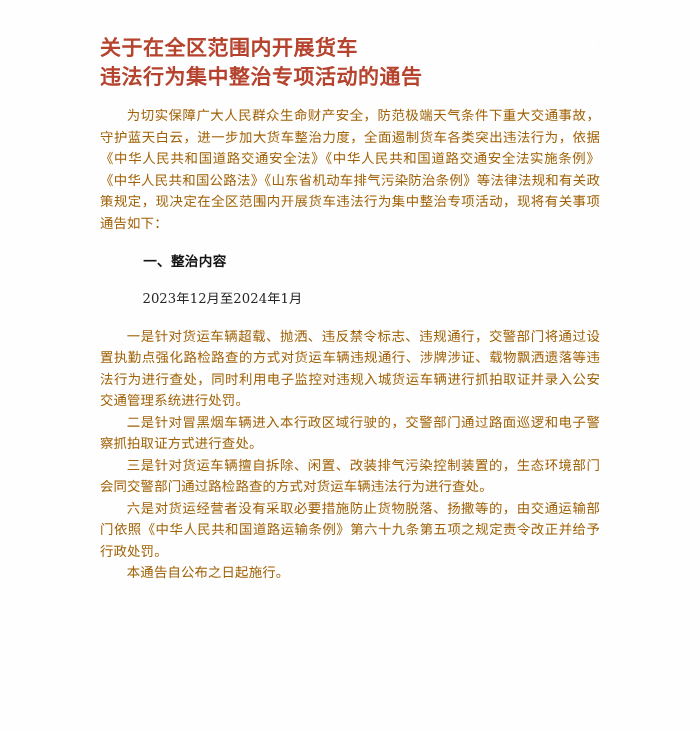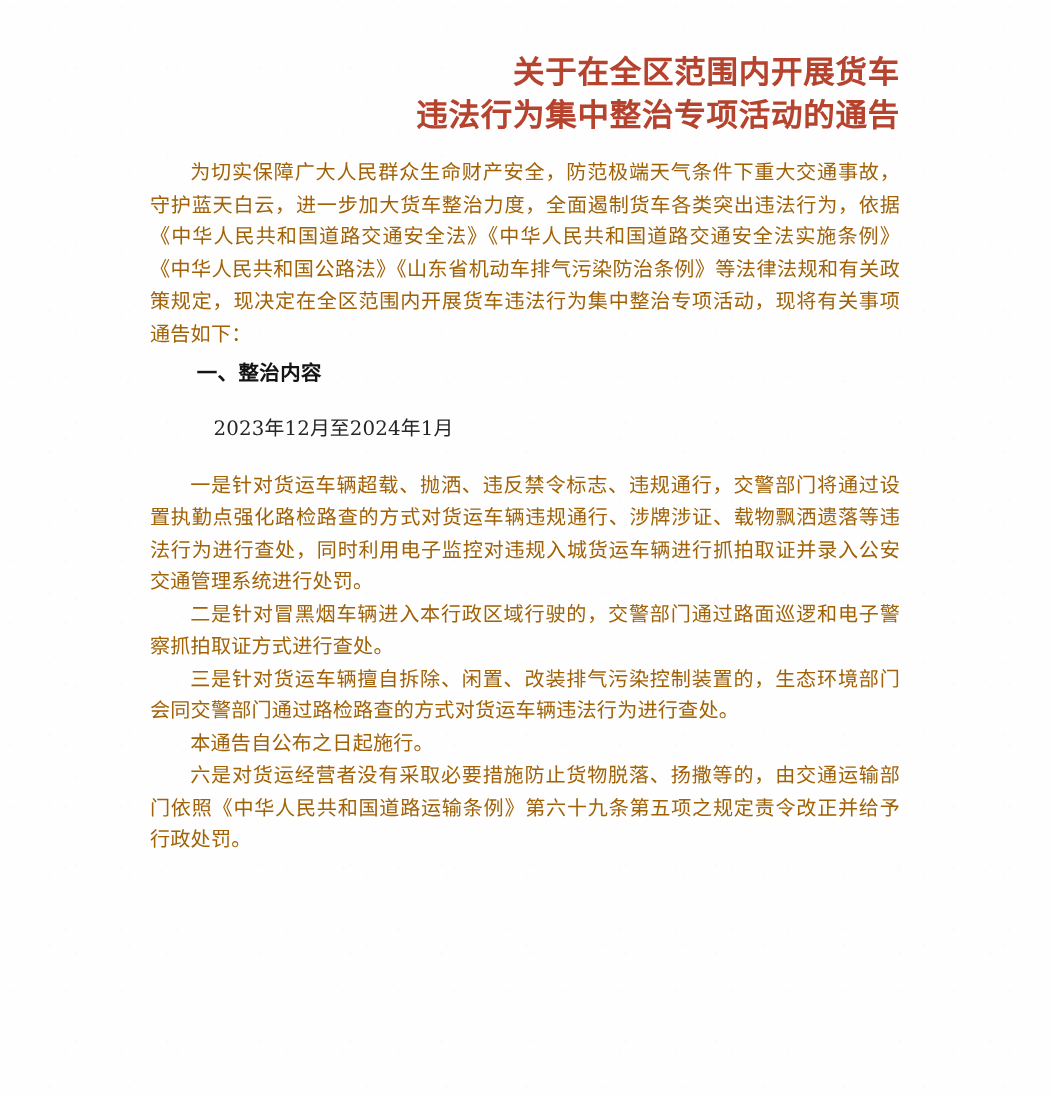--- a/index.html
+++ b/index.html
@@ -34,21 +34,21 @@
 
   .doc {
     position: relative;
     z-index: 2;
     padding: 0 100px 0 100px;
     box-sizing: border-box;
   }
 
   .title-block {
     padding-top: 33px;
-    text-align: right;
+    text-align: left;
   }
   .title-line {
     color: #b5432e;
     font-family: "DejaVu Serif", "Liberation Serif", serif;
     font-weight: bold;
     font-size: 21px;
     line-height: 29px;
     letter-spacing: 0.5px;
     white-space: nowrap;
   }
@@ -62,21 +62,21 @@
     color: #a16207;
     font-size: 13.4px;
     line-height: 21.5px;
     text-align: justify;
     text-justify: inter-ideograph;
     text-indent: 2em;
     letter-spacing: 0.15px;
   }
 
   h2.section-heading {
-    margin: 4px;
+    margin: 16px;
     color: #141414;
     font-size: 13.6px;
     line-height: 22px;
     font-weight: bold;
     text-indent: 2em;
     letter-spacing: 0.3px;
   }
 
   p.plain {
     margin: 16px;
@@ -103,19 +103,19 @@
 
       <p class="para">为切实保障广大人民群众生命财产安全，防范极端天气条件下重大交通事故，守护蓝天白云，进一步加大货车整治力度，全面遏制货车各类突出违法行为，依据《中华人民共和国道路交通安全法》《中华人民共和国道路交通安全法实施条例》《中华人民共和国公路法》《山东省机动车排气污染防治条例》等法律法规和有关政策规定，现决定在全区范围内开展货车违法行为集中整治专项活动，现将有关事项通告如下：</p>
 
       <h2 class="section-heading">一、整治内容</h2>
 
       <p class="plain">2023年12月至2024年1月</p>
 
       <p class="para">一是针对货运车辆超载、抛洒、违反禁令标志、违规通行，交警部门将通过设置执勤点强化路检路查的方式对货运车辆违规通行、涉牌涉证、载物飘洒遗落等违法行为进行查处，同时利用电子监控对违规入城货运车辆进行抓拍取证并录入公安交通管理系统进行处罚。</p>
       <p class="para">二是针对冒黑烟车辆进入本行政区域行驶的，交警部门通过路面巡逻和电子警察抓拍取证方式进行查处。</p>
       <p class="para">三是针对货运车辆擅自拆除、闲置、改装排气污染控制装置的，生态环境部门会同交警部门通过路检路查的方式对货运车辆违法行为进行查处。</p>
+      <p class="para">六是对货运经营者没有采取必要措施防止货物脱落、扬撒等的，由交通运输部门依照《中华人民共和国道路运输条例》第六十九条第五项之规定责令改正并给予行政处罚。</p>
+
       <p class="para">本通告自公布之日起施行。</p>
-
-      <p class="para">六是对货运经营者没有采取必要措施防止货物脱落、扬撒等的，由交通运输部门依照《中华人民共和国道路运输条例》第六十九条第五项之规定责令改正并给予行政处罚。</p>
 
     </div>
   </div>
 </div>
 
 </body></html>

